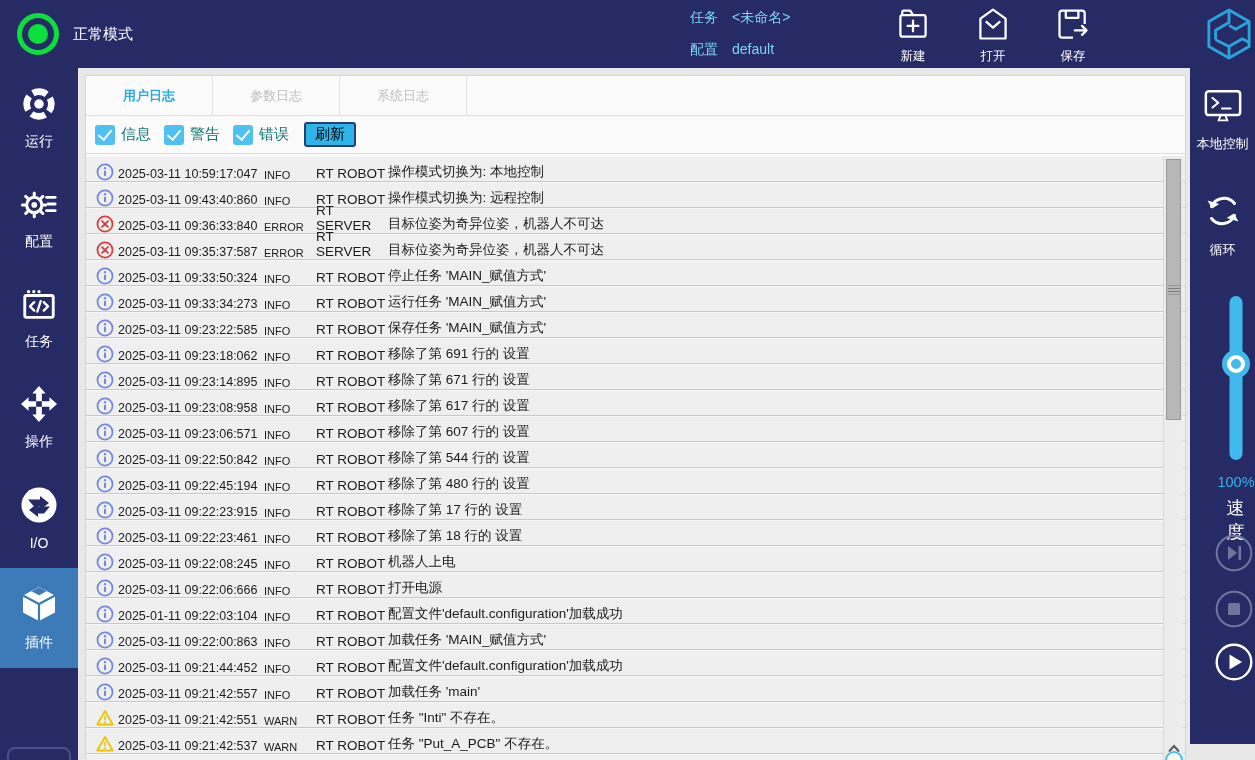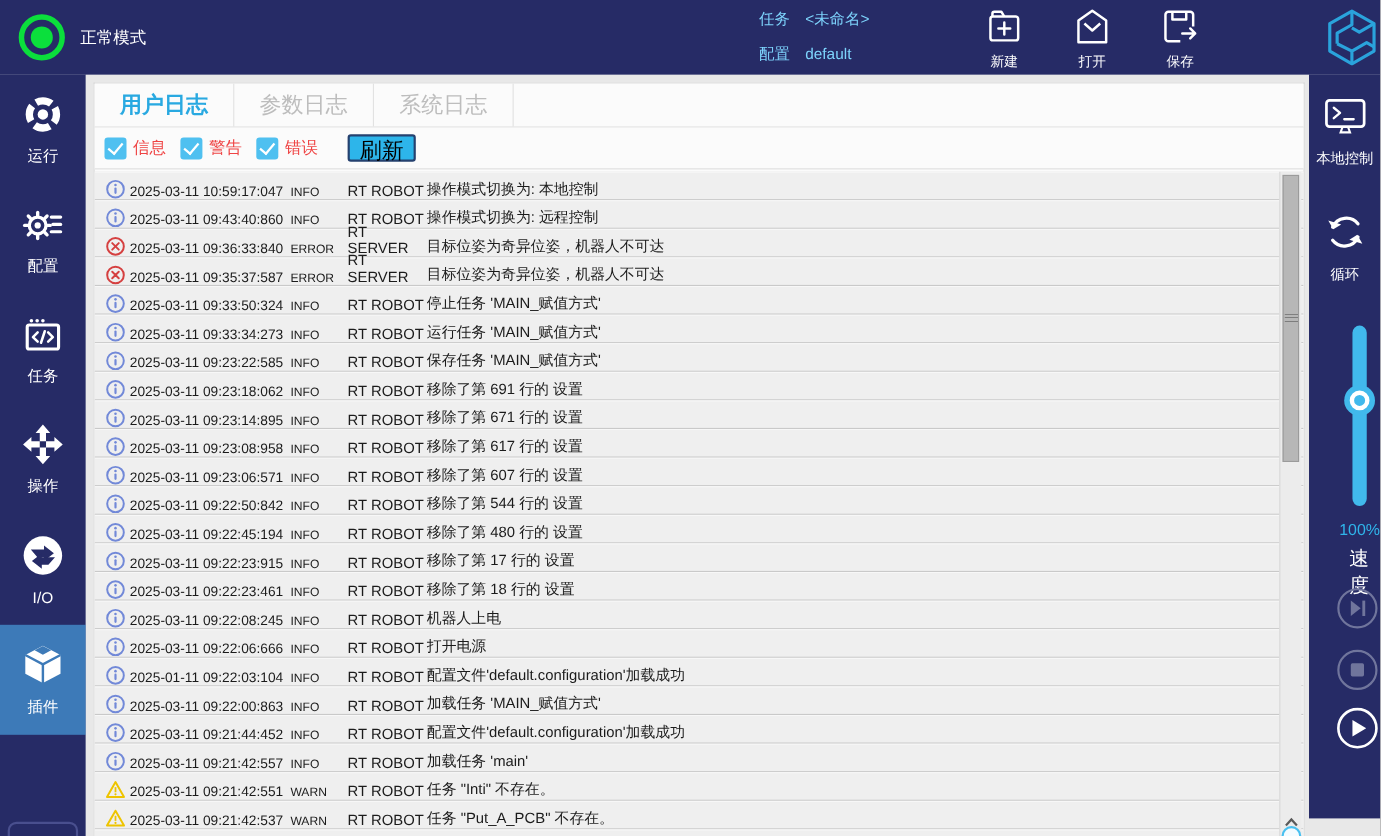--- a/index.html
+++ b/index.html
@@ -24,27 +24,27 @@
   
   .left-sidebar{position:absolute;left:0;top:68px;bottom:0;width:78px;background:#262b66}
   .side-item{height:100px;display:flex;flex-direction:column;align-items:center;justify-content:center;gap:7px;color:#fff;font-size:14px;cursor:pointer}
   .side-item.active{background:#3d7ab8}
   .side-bottom-outline{position:absolute;left:7px;top:679px;width:64px;height:30px;border:2px solid #494f8e;border-radius:8px}
 
   
   .main{position:absolute;left:78px;right:65px;top:68px;bottom:0;background:#e8e8e8}
   .panel{position:absolute;left:7px;top:7px;right:4px;bottom:0;background:#fbfbfb;border:1px solid #d5d5d5;border-bottom:none}
   .tabbar{height:40px;display:flex;border-bottom:1px solid #dedede;background:#fbfbfb}
-  .tab{width:127px;display:flex;align-items:center;justify-content:center;font-size:20px;color:#bdbdbd;border-right:1px solid #e2e2e2;cursor:pointer;background:none;font-family:inherit}
+  .tab{width:127px;display:flex;align-items:center;justify-content:center;font-size:13px;color:#bdbdbd;border-right:1px solid #e2e2e2;cursor:pointer;background:none;font-family:inherit}
   .tab.active{color:#29a9e1;font-weight:700}
   .filterbar{height:38px;display:flex;align-items:center;gap:13px;padding-left:9px;border-bottom:1px solid #dedede;background:#fbfbfb}
-  .filter{display:flex;align-items:center;gap:6px;font-size:15px;color:#ef4444}
+  .filter{display:flex;align-items:center;gap:6px;font-size:15px;color:#0f766e}
   .checkbox{position:relative;width:20px;height:20px;background:#4fc0f0;border-radius:3px;cursor:pointer;flex:none}
   .checkbox::after{content:"";position:absolute;left:6px;top:2.5px;width:6px;height:11px;border:solid #fff;border-width:0 2.4px 2.4px 0;transform:rotate(40deg)}
-  .refresh-btn{margin-left:14px;height:25px;padding:0 9px;background:#2db5ea;border:2px solid #25416f;border-radius:3px;font-size:20px;color:#000;cursor:pointer;font-family:inherit}
+  .refresh-btn{margin-left:2px;height:25px;padding:0 9px;background:#2db5ea;border:2px solid #25416f;border-radius:3px;font-size:15px;color:#000;cursor:pointer;font-family:inherit}
 
   
   .log-list{position:absolute;left:0;right:0;top:80px;bottom:0;overflow:hidden;background:#f0f0f0}
   .log-row{height:26px;display:flex;align-items:flex-end;padding:0 28px 0 10px;background:#efefef;border-bottom:1px solid #c9c9c9;box-shadow:inset 0 1px 0 #f7f7f7}
   .lvl-icon{width:18px;height:18px;margin-right:4px;display:none;flex:none}
   .level-info  .icon-info{display:block}
   .level-error .icon-error{display:block}
   .level-warn  .icon-warn{display:block}
   .c-time{width:146px;font-size:12.5px;color:#1b1b1b;flex:none}
   .c-level{width:52px;font-size:11px;color:#1b1b1b;flex:none}

